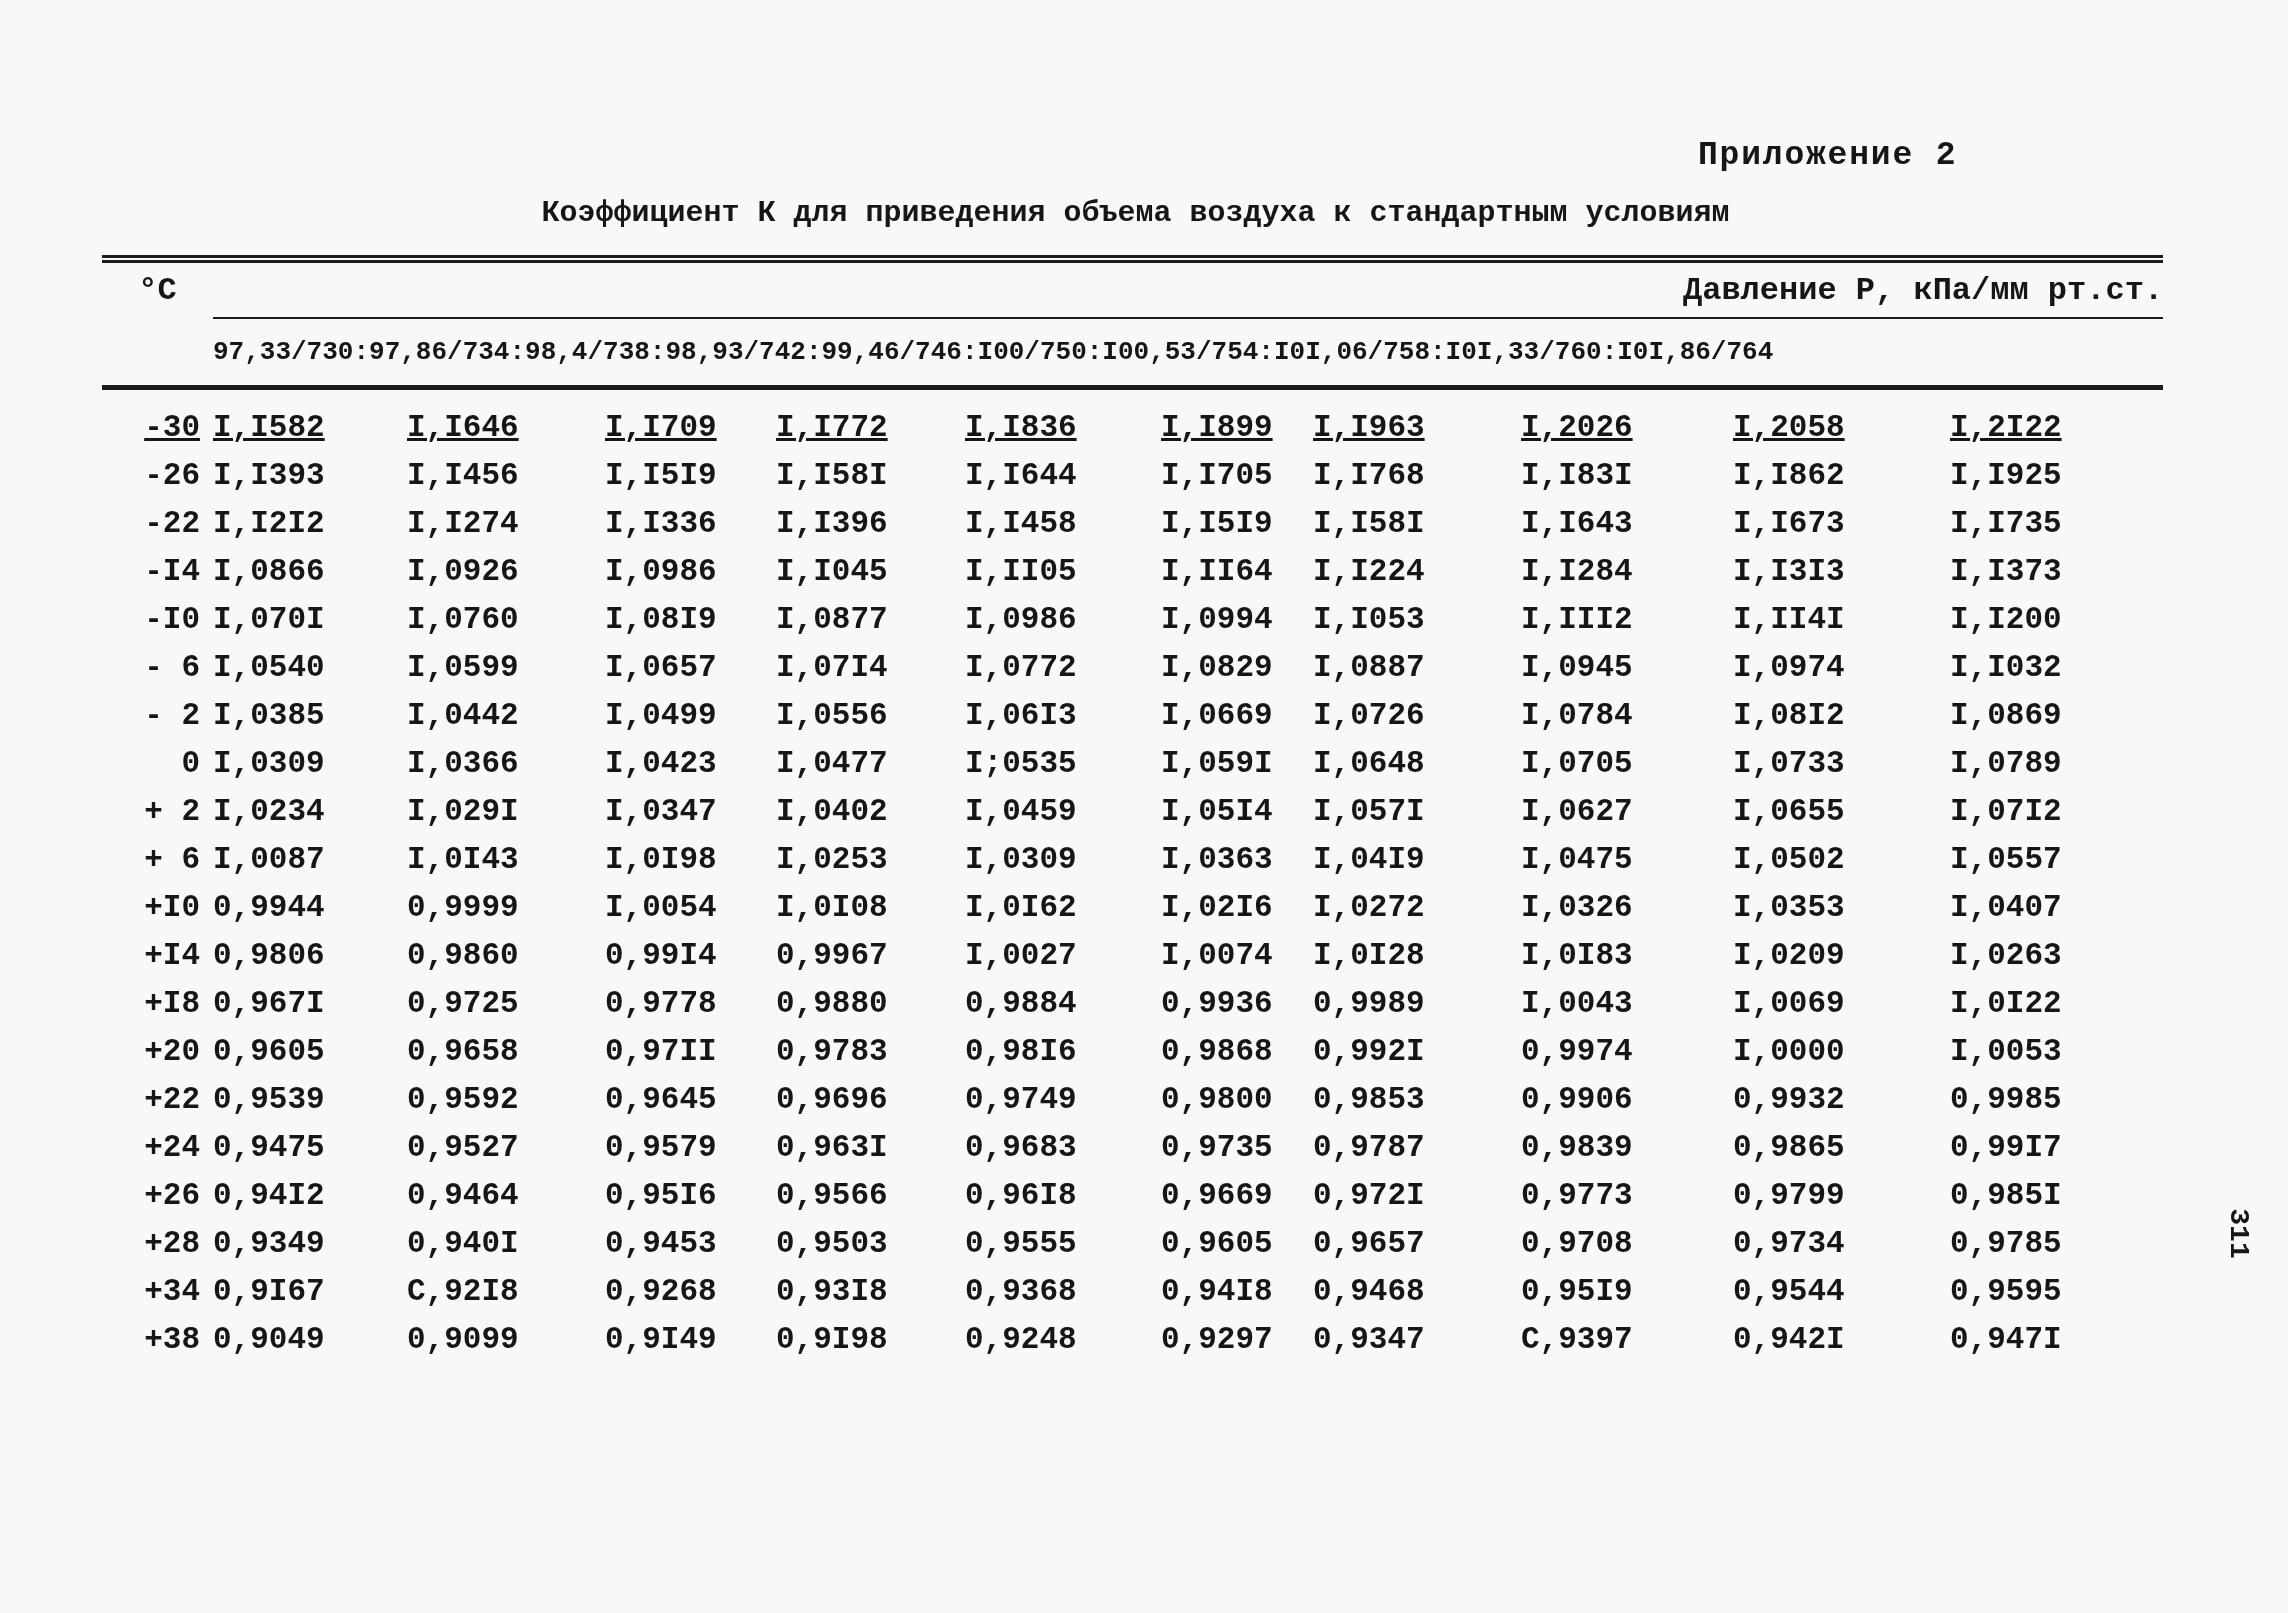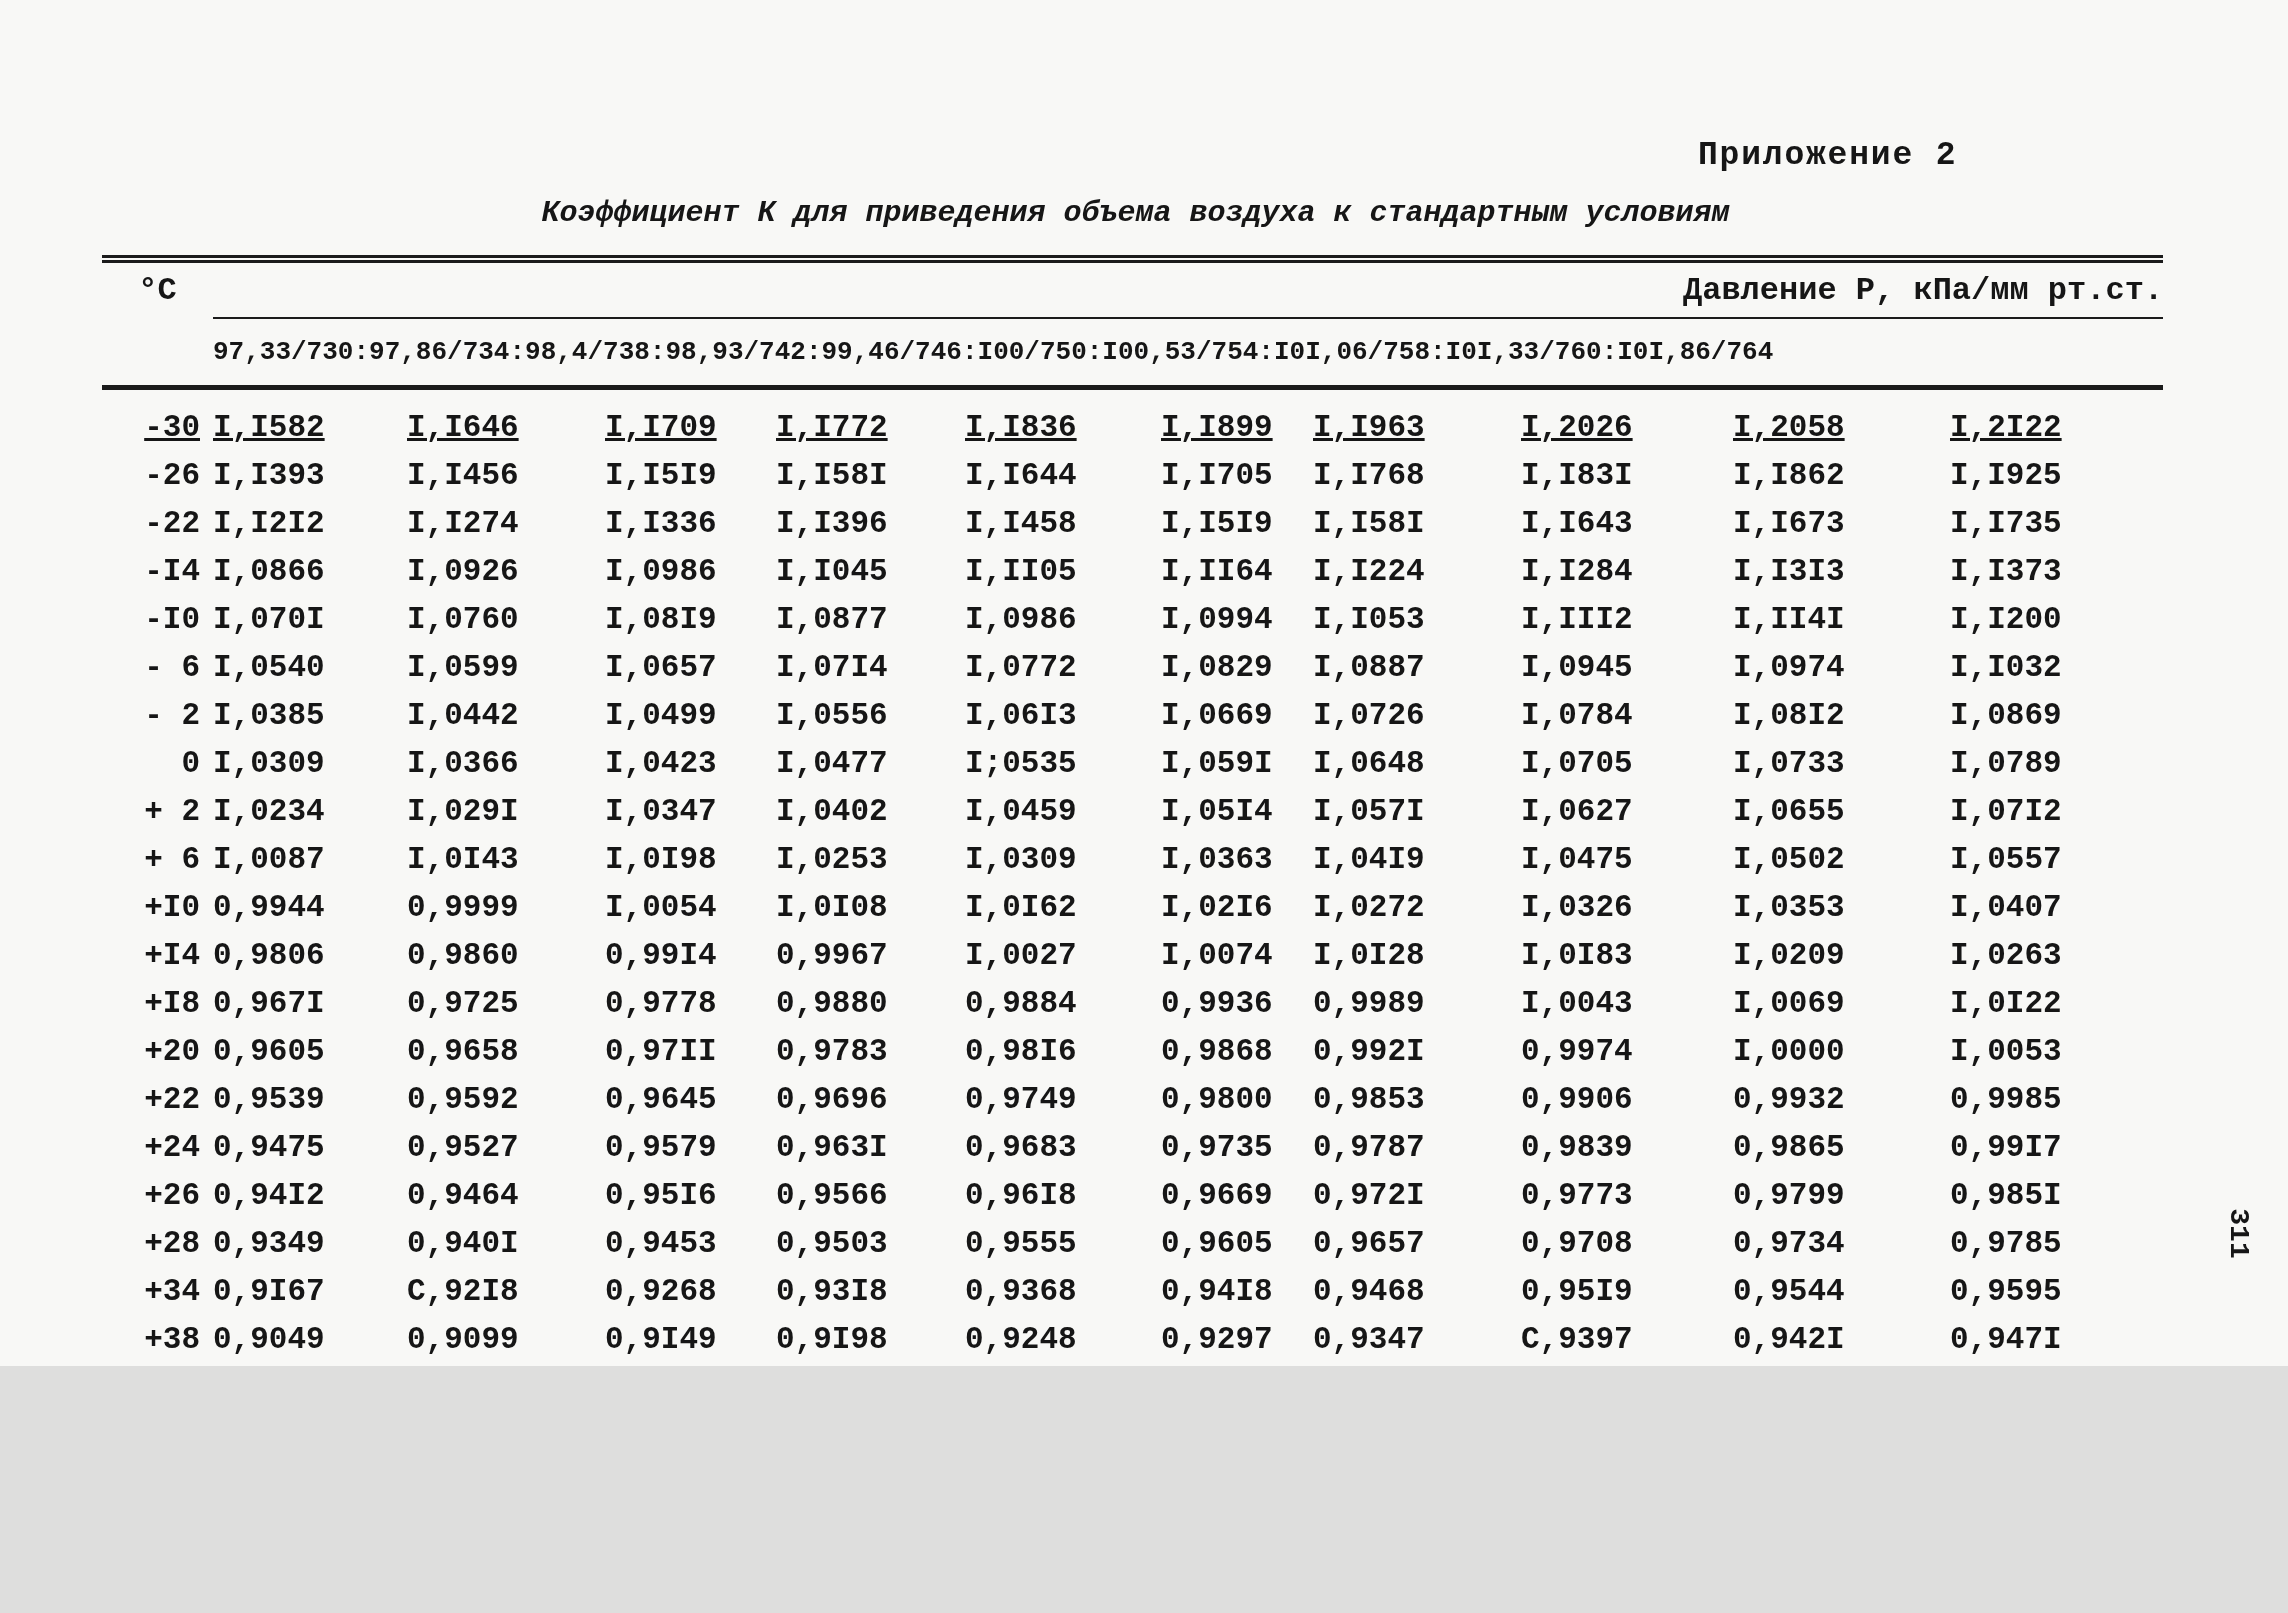--- a/index.html
+++ b/index.html
@@ -3,42 +3,41 @@
 <meta charset="utf-8">
 <style>
   html,body{margin:0;padding:0;}
   body{
     background:#dededd;
     font-family:"Liberation Mono","DejaVu Sans Mono",monospace;
   }
   .page{
     position:relative;
     width:2289px;
-    height:1366px;
+    height:1613px;
     background:#f8f8f6;
     color:#161616;
     overflow:hidden;
   }
   .appendix{
     position:absolute;
     left:1698px; top:137px;
     font-size:33px;
     font-weight:700;
     letter-spacing:1.8px;
     white-space:pre;
   }
   .doc-title{
     position:absolute;
     left:102px; top:196px;
     width:2067px;
     text-align:center;
     font-size:30px;
     font-weight:700;
     white-space:pre;
-    font-style:italic;
   }
   table.ktable{
     position:absolute;
     left:102px; top:255px;
     width:2061px;
     border-collapse:collapse;
     table-layout:fixed;
     border-top:8.3px double #1b1b1b;
   }
   table.ktable th, table.ktable td{

